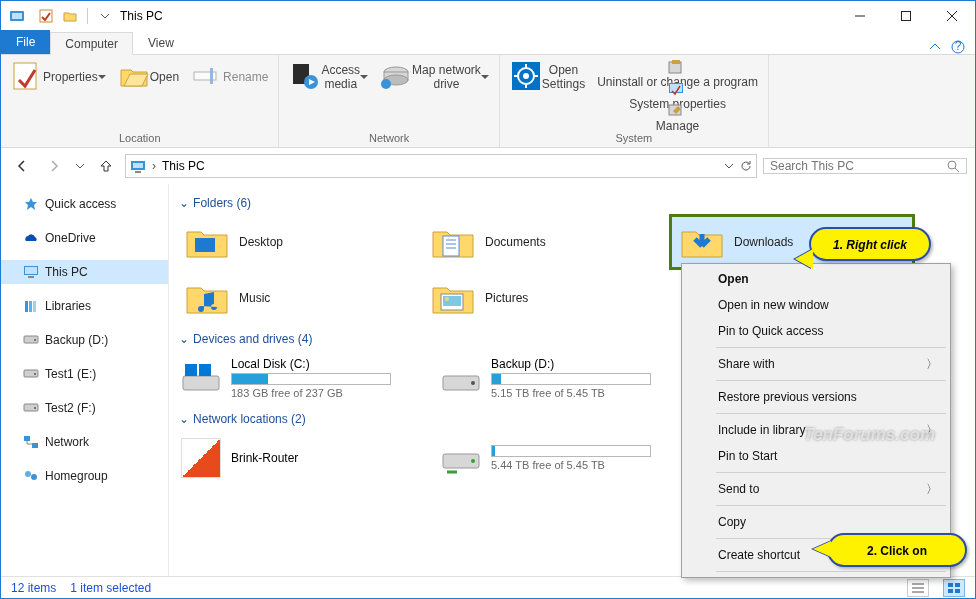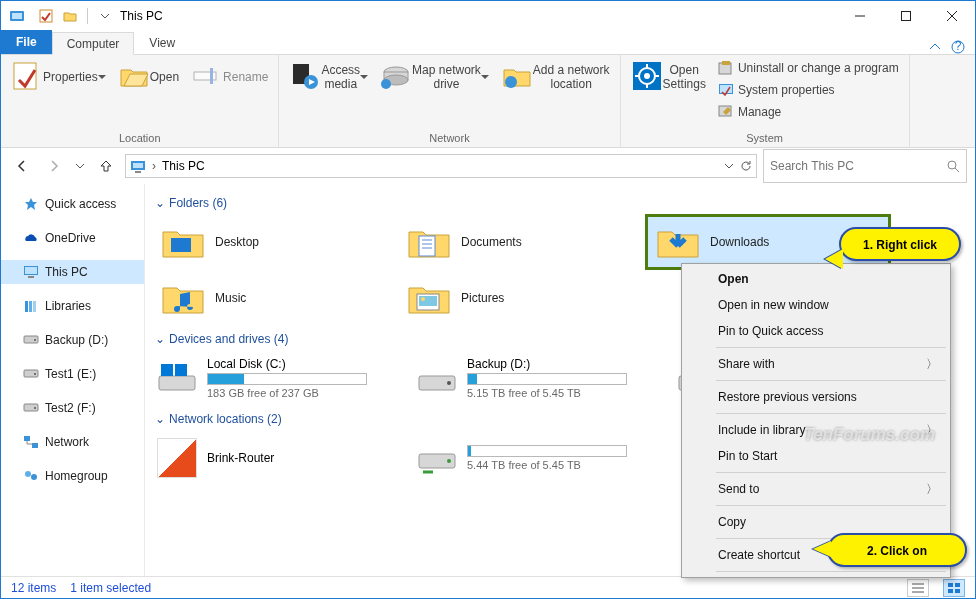--- a/index.html
+++ b/index.html
@@ -8,46 +8,46 @@
 .titlebar { height: 30px; background: #fff; display: flex; align-items: center; padding: 0 0 0 6px; }
 .titlebar .qat { display: flex; align-items: center; gap: 2px; }
 .titlebar .qat-btn { width: 22px; height: 22px; display: flex; align-items: center; justify-content: center; }
 .titlebar .qat-sep { width: 1px; height: 16px; background: #ccc; margin: 0 4px; }
 .titlebar .app-ico { width: 20px; height: 20px; display:flex; align-items:center; justify-content:center; margin-right:6px; }
 .titlebar .title { font-size: 12px; color: #000; margin-left: 4px; }
 .titlebar .spacer { flex: 1; }
 .titlebar .win-btn { width: 46px; height: 30px; display: flex; align-items: center; justify-content: center; color: #222; }
 
 .tabs { height: 24px; display: flex; align-items: flex-end; background: #fff; border-bottom: 1px solid #dadada; }
-.tab.file { background: #1e79d0; color: #fff; padding: 4px 14px; height: 24px; font-weight: bold; }
+.tab.file { background: #1e79d0; color: #fff; padding: 4px 14px; height: 24px; }
 .tab { padding: 4px 14px; height: 23px; border: 1px solid transparent; border-bottom: none; color: #444; }
 .tab.active { border-color: #dadada; background: #f5f5f5; border-bottom: 1px solid #f5f5f5; margin-bottom:-1px; }
 .ribbon-help { margin-left:auto; display:flex; align-items:center; padding-right:10px; gap:10px; color:#1e79d0; }
 
 .ribbon { height: 93px; background: #f5f5f5; border-bottom: 1px solid #dadada; display: flex; }
 .rgroup { display: flex; flex-direction: column; align-items: center; border-right: 1px solid #e1e1e1; padding: 2px 6px 0 6px; }
 .rgroup-row { display: flex; gap: 4px; flex: 1; align-items:flex-start; }
 .rbtn { display: flex; flex-direction: row; align-items: center; justify-content: flex-start; padding: 3px 4px 0 4px; min-width: 46px; text-align: center; color: #444; }
 .rbtn .ico { width: 32px; height: 32px; display:flex; align-items:center; justify-content:center; margin-bottom:2px; }
-.rbtn.small { flex-direction: row; min-width: 0; width: auto; justify-content: flex-start; align-items: center; padding: 2px 4px; height: 22px; }
+.rbtn.small { flex-direction: column; min-width: 0; width: auto; justify-content: flex-start; align-items: center; padding: 2px 4px; height: 22px; }
 .rbtn.small .ico { width: 16px; height: 16px; margin: 0 4px 0 0; }
 .rgroup-label { font-size: 11px; color: #666; padding: 2px 0 3px; }
 .sys-stack { display:flex; flex-direction:column; justify-content:flex-start; }
 
 .addr { height: 36px; display: flex; align-items: center; gap: 6px; padding: 4px 8px; }
 .nav-btn { width: 26px; height: 26px; display:flex; align-items:center; justify-content:center; color:#555; border-radius:2px; }
 .addr-box { flex: 1; height: 24px; border: 1px solid #ccc; display:flex; align-items:center; padding: 0 4px; gap:6px; }
 .addr-box .pc-ico { width:16px; height:16px; }
 .addr-box .txt { flex:1; }
 .addr-box .drop { color:#555; }
-.search-box { width: 204px; height: 34px; border: 1px solid #ccc; display:flex; align-items:center; padding:0 6px; color:#888; }
+.search-box { width: 204px; height: 16px; border: 1px solid #ccc; display:flex; align-items:center; padding:0 6px; color:#888; }
 .search-box input { border:none; outline:none; flex:1; font-size:12px; color:#888; background:transparent; }
 
 .body { display:flex; height: calc(599px - 30px - 24px - 93px - 36px - 24px); }
-.nav { width: 144px; border-right: 1px solid #eaeaea; padding: 8px 0; overflow:hidden; }
+.nav { width: 168px; border-right: 1px solid #eaeaea; padding: 8px 0; overflow:hidden; }
 .nav-item { display:flex; align-items:center; gap:6px; padding: 3px 8px 3px 22px; color:#222; height:24px; }
 .nav-item.sel { background: #cde8ff; }
 .nav-item .ico { width:16px; height:16px; display:flex; align-items:center; justify-content:center; }
 .nav-gap { height: 10px; }
 
 .content { flex:1; padding: 6px 10px 10px 8px; overflow:hidden; position:relative; }
 .section-hdr { color: #1e4f9b; font-size: 12px; padding: 6px 0 4px 2px; display:flex; align-items:center; gap:4px; }
 .section-hdr .chev { color:#1e4f9b; }
 .folders-grid { display:flex; flex-wrap:wrap; }
 .folder-item { width: 246px; height: 56px; display:flex; align-items:center; gap:10px; padding: 4px 8px; }
@@ -69,21 +69,21 @@
 .status .view-btn { width:22px; height:18px; border:1px solid #ccc; display:flex; align-items:center; justify-content:center; }
 .status .view-btn.active { background:#cde8ff; border-color:#7ab6e8; }
 
 .ctx { position:absolute; left: 680px; top: 262px; width: 270px; background:#f0f0f0; border:1px solid #a0a0a0; box-shadow: 3px 3px 6px rgba(0,0,0,.25); padding: 2px; }
 .ctx-item { height: 26px; display:flex; align-items:center; padding: 0 18px 0 34px; position:relative; color:#111; }
 .ctx-item .sub { position:absolute; right:10px; color:#333; }
 .ctx-item .ico { position:absolute; left:8px; width:16px; height:16px; display:flex; align-items:center; justify-content:center; }
 .ctx-sep { height:1px; background:#d0d0d0; margin: 3px 2px 3px 32px; }
 
 .callout { position:absolute; background:#fff200; border:2px solid #2a4da8; border-radius: 18px; padding: 6px 14px; font-weight:bold; color:#000; font-size: 15px; box-shadow: 2px 2px 3px rgba(0,0,0,.25); text-align:center; line-height:1.15; }
-.callout.c1 { left: 838px; top: 226px; width: 122px; }
+.callout.c1 { left: 808px; top: 226px; width: 122px; font-style: italic; }
 .callout.c2 { left: 826px; top: 532px; width: 140px; }
 .callout .tail { position:absolute; width:0; height:0; }
 .callout.c1 .tail { left:-16px; top: 20px; border-top:10px solid transparent; border-bottom:10px solid transparent; border-right:18px solid #fff200; filter: drop-shadow(-2px 0 0 #2a4da8); }
 .callout.c2 .tail { left:-16px; top: 6px; border-top:8px solid transparent; border-bottom:8px solid transparent; border-right:18px solid #fff200; filter: drop-shadow(-2px 0 0 #2a4da8); }
 
 .watermark { position:absolute; right: 40px; top: 424px; color: rgba(255,255,255,.55); font-size: 17px; font-style:italic; font-weight:bold; text-shadow:0 0 3px rgba(0,0,0,.4); pointer-events:none; }
 
 svg { display:block; }
 </style>
 </head>
@@ -210,30 +210,20 @@
               <rect x="4" y="12" width="24" height="8" fill="#d7d7d7" stroke="#999"></rect>
               <ellipse cx="16" cy="20" rx="12" ry="5" fill="#bcbcbc" stroke="#999"></ellipse>
               <circle cx="6" cy="24" r="5" fill="#3a93d8"></circle>
             </svg>
           </span>
         <span style="white-space:pre-line">Map network
 drive</span>
         <svg width="8" height="5">
             <path d="M0 0 L4 4 L8 0" fill="#555"></path>
           </svg>
-      </div>
-      <div class="rbtn">
-        <span class="ico">
-            <svg width="32" height="32" viewBox="0 0 32 32">
-              <path d="M3 10h10l2 2h14v14H3z" fill="#ffd76a" stroke="#c9a23a"></path>
-              <circle cx="10" cy="22" r="6" fill="#3a93d8"></circle>
-            </svg>
-          </span>
-        <span style="white-space:pre-line">Add a network
-location</span>
       </div>
     </div>
     <div class="rgroup-label">Network</div>
   </div>
 
   <div class="rgroup">
     <div class="rgroup-row">
       <div class="rbtn">
         <span class="ico">
             <svg width="32" height="32" viewBox="0 0 32 32">

